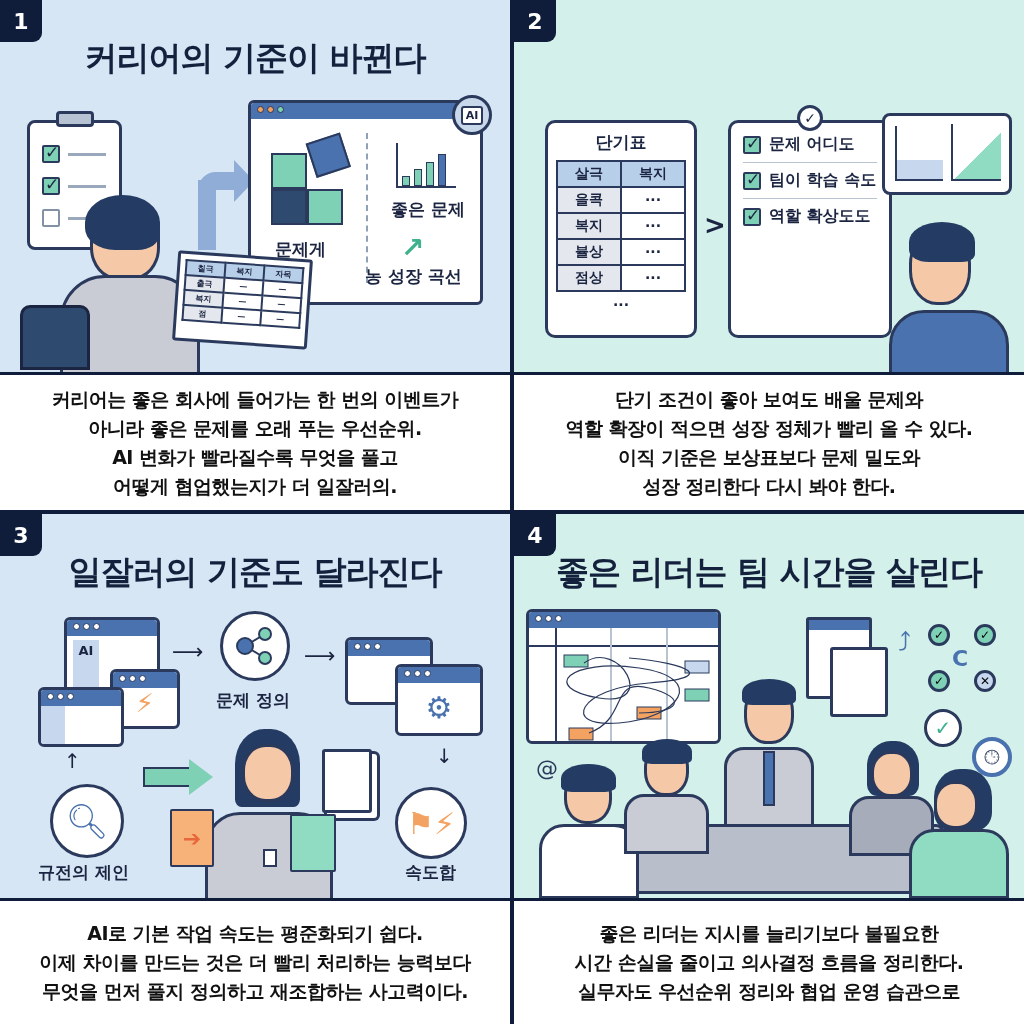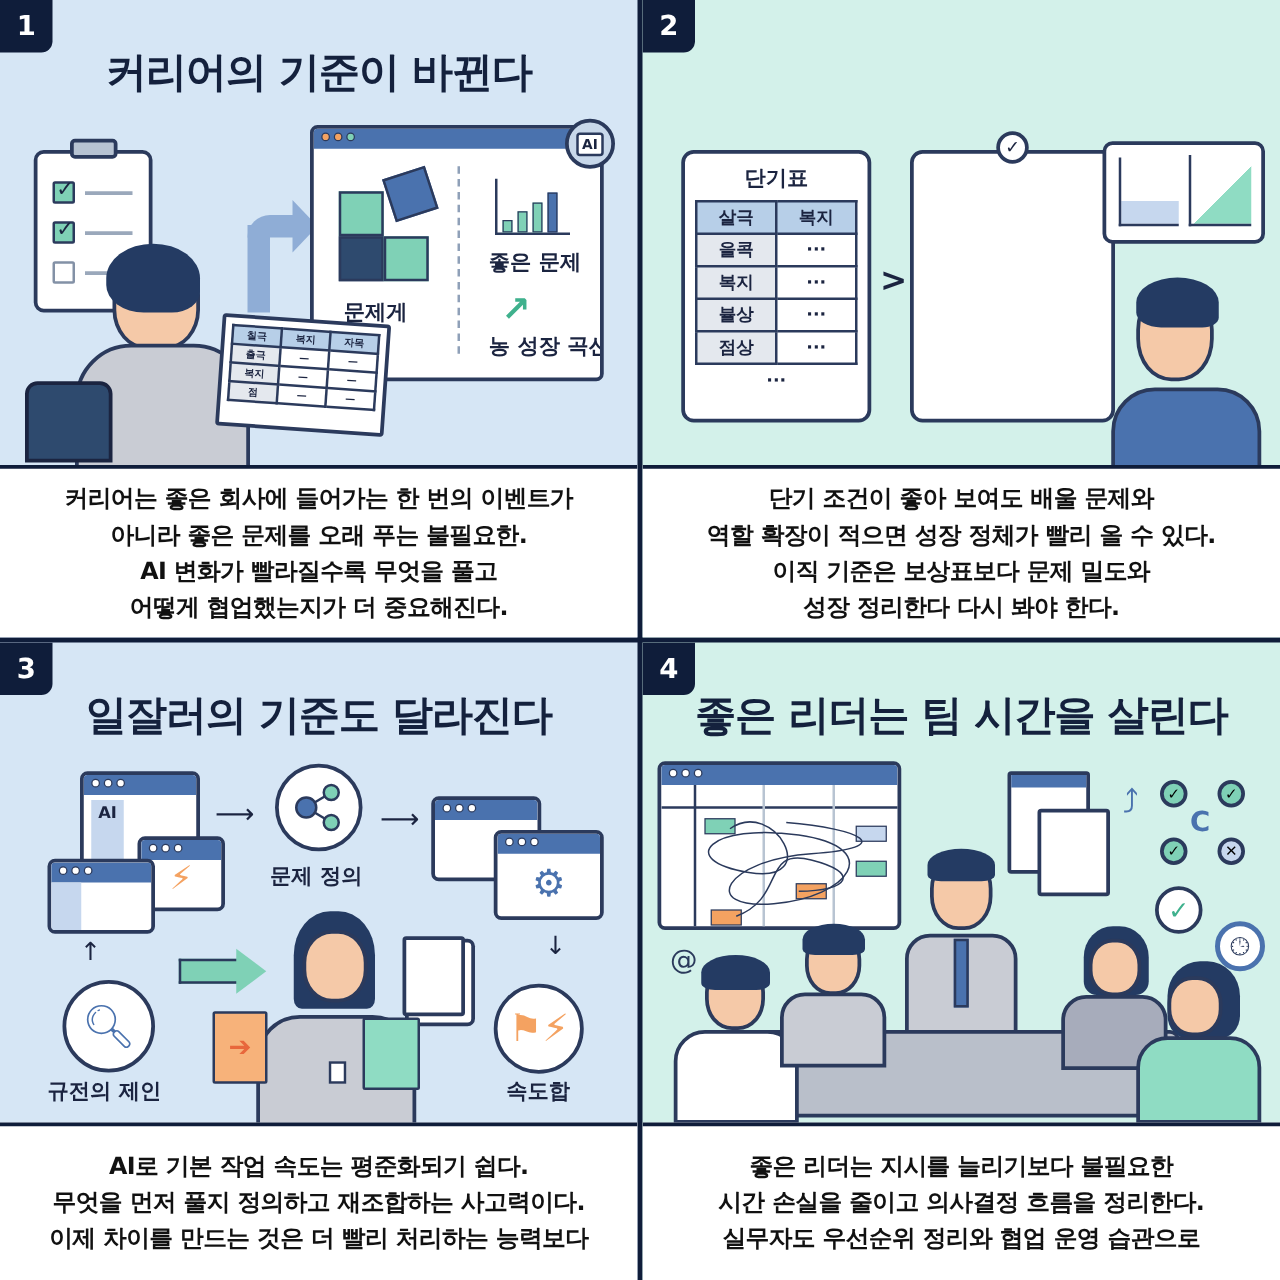--- a/index.html
+++ b/index.html
@@ -93,21 +93,21 @@
         </div>
         <div class="lbl" style="left:24px;top:135px;">문제게</div>
         <div style="position:absolute;left:145px;top:40px;width:60px;height:45px;border-left:2px solid #2b3a5c;border-bottom:2px solid #2b3a5c;display:flex;align-items:flex-end;gap:4px;padding-left:4px;">
           <div style="width:8px;height:10px;background:#7fd1b6;border:1px solid #2b3a5c;"></div>
           <div style="width:8px;height:17px;background:#7fd1b6;border:1px solid #2b3a5c;"></div>
           <div style="width:8px;height:24px;background:#7fd1b6;border:1px solid #2b3a5c;"></div>
           <div style="width:8px;height:32px;background:#4a72ae;border:1px solid #2b3a5c;"></div>
         </div>
         <div class="lbl" style="left:140px;top:95px;">좋은 문제</div>
         <div style="position:absolute;left:150px;top:128px;color:#3fb18d;font-size:28px;font-weight:bold;">↗</div>
-        <div class="lbl" style="left:140px;top:162px;">농 성장 곡선</div>
+        <div class="lbl" style="left:114px;top:162px;">농 성장 곡선</div>
       </div>
 
       <div class="circle" style="left:452px;top:0px;width:40px;height:40px;background:#c8d8ea;">
         <div style="background:#fff;border:2px solid #2b3a5c;border-radius:3px;font-size:11px;font-weight:bold;padding:1px 3px;color:#1b2440;">AI</div>
       </div>
 
       <div style="position:absolute;left:60px;top:100px;width:140px;height:175px;">
         <div style="position:absolute;left:30px;top:5px;width:70px;height:80px;background:#f5c9a8;border:3px solid #2b3a5c;border-radius:45% 45% 40% 40%;"></div>
         <div style="position:absolute;left:25px;top:0;width:75px;height:55px;background:#243b63;border-radius:50% 50% 30% 40%;"></div>
         <div style="position:absolute;left:0;top:80px;width:140px;height:100px;background:#c9ccd4;border:3px solid #2b3a5c;border-radius:45px 45px 0 0;"></div>
@@ -136,23 +136,23 @@
                 <td class="rowh" style="padding:1px 3px;">점</td>
                 <td style="padding:1px 3px;">—</td>
                 <td style="padding:1px 3px;">—</td>
               </tr>
         </tbody>
           </table>
       </div>
     </div>
     <div class="caption">
       <div>커리어는 좋은 회사에 들어가는 한 번의 이벤트가</div>
-      <div>아니라 좋은 문제를 오래 푸는 불필요한.</div>
+      <div>아니라 좋은 문제를 오래 푸는 우선순위.</div>
       <div>AI 변화가 빨라질수록 무엇을 풀고</div>
-      <div>어떻게 협업했는지가 더 중요해진다.</div>
+      <div>어떻게 협업했는지가 더 일잘러의.</div>
     </div>
   </section>
 
   <section class="panel p2">
     <div class="badge">2</div>
     <div class="illus" style="height:275px;">
 
       <div style="position:absolute;left:31px;top:25px;width:152px;height:218px;background:#fff;border:3px solid #2b3a5c;border-radius:10px;padding:8px 8px;">
         <div style="text-align:center;font-weight:bold;font-size:17px;color:#1b2440;margin-bottom:6px;">단기표</div>
         <table class="table" style="width:100%;">
@@ -177,20 +177,34 @@
                 <td class="rowh">점상</td>
                 <td>···</td>
               </tr>
         </tbody>
           </table>
         <div style="text-align:center;font-size:14px;font-weight:bold;margin-top:5px;color:#1b2440;">···</div>
       </div>
       <div style="position:absolute;left:190px;top:115px;font-size:26px;font-weight:bold;color:#1b2440;">&gt;</div>
 
       <div style="position:absolute;left:214px;top:25px;width:164px;height:218px;background:#fff;border:3px solid #2b3a5c;border-radius:10px;overflow:hidden;">
+        <div style="padding:4px 12px;">
+          <div class="chk">
+              <div class="box"></div>
+              <span>문제 어디도</span>
+            </div>
+          <div class="chk">
+              <div class="box"></div>
+              <span>팀이 학습 속도</span>
+            </div>
+          <div class="chk">
+              <div class="box"></div>
+              <span>역할 확상도도</span>
+            </div>
+        </div>
       </div>
       <div class="circle" style="left:283px;top:10px;width:26px;height:26px;font-size:14px;font-weight:bold;color:#1b2440;">✓</div>
 
       <div style="position:absolute;left:368px;top:18px;width:130px;height:82px;background:#fff;border:3px solid #2b3a5c;border-radius:8px;">
         <div style="position:absolute;left:10px;top:10px;width:48px;height:55px;border-left:2px solid #2b3a5c;border-bottom:2px solid #2b3a5c;background:linear-gradient(to top,#c6d7ee 35%,transparent 35%);"></div>
         <div style="position:absolute;left:66px;top:8px;width:50px;height:57px;border-left:2px solid #2b3a5c;border-bottom:2px solid #2b3a5c;background:linear-gradient(135deg,transparent 55%,#8fdcc3 55%);"></div>
       </div>
 
       <div style="position:absolute;left:365px;top:125px;width:130px;height:150px;">
         <div style="position:absolute;left:30px;top:10px;width:62px;height:75px;background:#f5c9a8;border:3px solid #2b3a5c;border-radius:45%;"></div>
@@ -294,22 +308,22 @@
         <div style="position:absolute;left:40px;top:5px;width:65px;height:78px;background:#243b63;border-radius:45% 45% 10% 10%;"></div>
         <div style="position:absolute;left:47px;top:20px;width:52px;height:58px;background:#f5c9a8;border:3px solid #2b3a5c;border-radius:45%;"></div>
         <div style="position:absolute;left:10px;top:88px;width:128px;height:90px;background:#c9ccd4;border:3px solid #2b3a5c;border-radius:35px 35px 0 0;"></div>
         <div style="position:absolute;left:68px;top:125px;width:14px;height:18px;background:#fff;border:2px solid #2b3a5c;"></div>
       </div>
       <div style="position:absolute;left:170px;top:200px;width:44px;height:58px;background:#f7b27a;border:2px solid #2b3a5c;border-radius:2px;color:#e8673c;font-size:22px;font-weight:bold;text-align:center;line-height:56px;">➔</div>
       <div style="position:absolute;left:290px;top:205px;width:46px;height:58px;background:#8fdcc3;border:2px solid #2b3a5c;border-radius:2px;"></div>
     </div>
     <div class="caption">
       <div>AI로 기본 작업 속도는 평준화되기 쉽다.</div>
+      <div>이제 차이를 만드는 것은 더 빨리 처리하는 능력보다</div>
       <div>무엇을 먼저 풀지 정의하고 재조합하는 사고력이다.</div>
-      <div>이제 차이를 만드는 것은 더 빨리 처리하는 능력보다</div>
     </div>
   </section>
 
   <section class="panel p4">
     <div class="badge">4</div>
     <h1 class="title">좋은 리더는 팀 시간을 살린다</h1>
     <div class="illus" style="height:280px;">
 
       <div class="win" style="left:12px;top:0px;width:195px;height:135px;">
         <div class="winbar">

